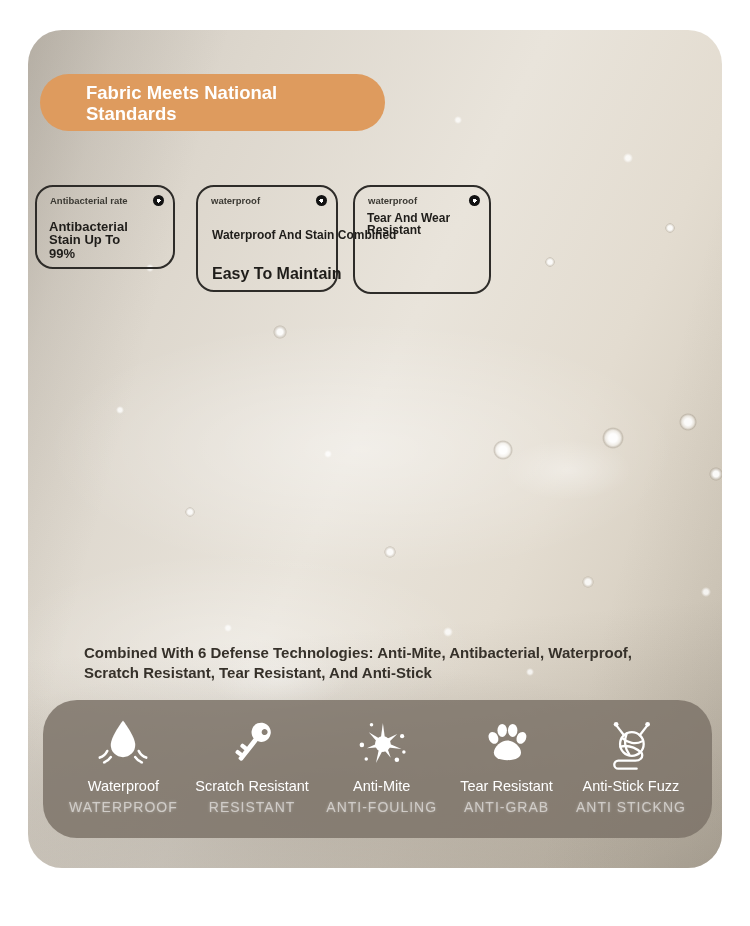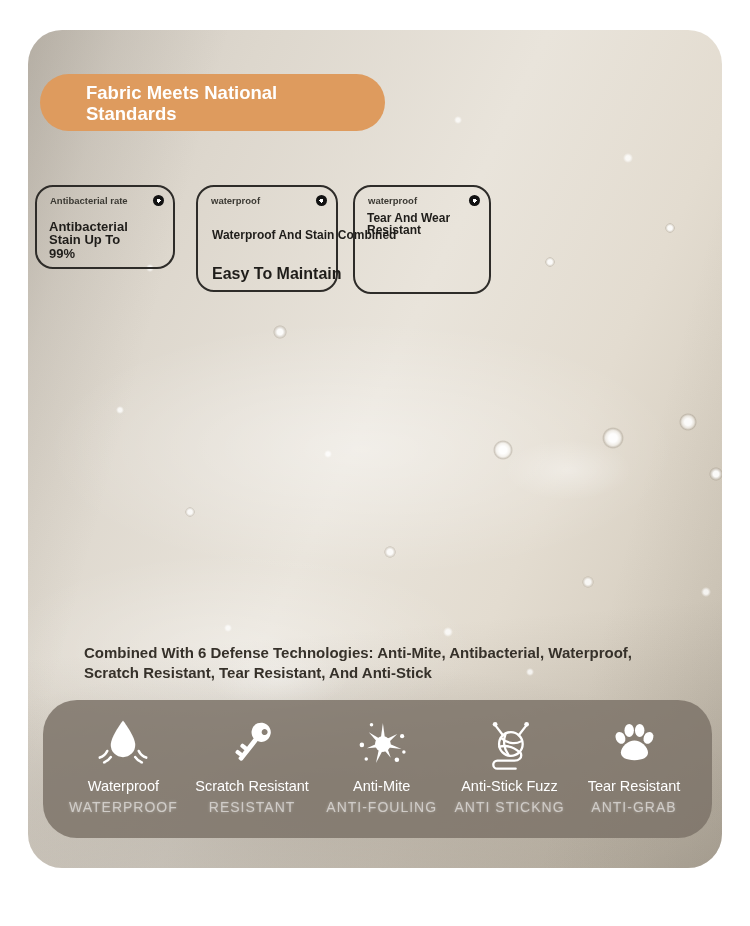--- a/index.html
+++ b/index.html
@@ -165,44 +165,44 @@
           <circle cx="14" cy="49" r="2"></circle>
           <circle cx="57" cy="41" r="2"></circle>
         </g>
       </svg>
       <div class="bar-label">Anti-Mite</div>
       <div class="bar-sub">ANTI-FOULING</div>
     </div>
 
     <div class="bar-item">
       <svg width="56" height="56" viewBox="0 0 64 64">
+        <g fill="#fff">
+          <ellipse cx="16.5" cy="25" rx="5.4" ry="7" transform="rotate(-25 16.5 25)"></ellipse>
+          <ellipse cx="26.5" cy="16.5" rx="5.4" ry="7.4"></ellipse>
+          <ellipse cx="38.5" cy="16.5" rx="5.4" ry="7.4"></ellipse>
+          <ellipse cx="48.5" cy="25" rx="5.4" ry="7" transform="rotate(25 48.5 25)"></ellipse>
+          <path d="M32.5 28c7 0 15.5 7.2 15.5 13.8c0 5.6-5.8 8.7-15.5 8.7s-15.5-3.1-15.5-8.7c0-6.6 8.5-13.8 15.5-13.8z"></path>
+        </g>
+      </svg>
+      <div class="bar-label">Tear Resistant</div>
+      <div class="bar-sub">ANTI-GRAB</div>
+    </div>
+
+    <div class="bar-item">
+      <svg width="56" height="56" viewBox="0 0 64 64">
         <g fill="none" stroke="#fff" stroke-width="2.6" stroke-linecap="round">
           <circle cx="33" cy="32" r="13.5"></circle>
           <path d="M21.5 25c7 6 16 8 23 4"></path>
           <path d="M20 35c8-2 17 1 24 7"></path>
           <path d="M27 20c-3 8-2 17 3 24"></path>
           <path d="M24 22 L15.5 11"></path>
           <path d="M42 22 L50.5 11"></path>
           <path d="M44.5 43c1.5 5-2.5 8-7.5 8H17.5a4.6 4.6 0 0 0 0 9.2h21"></path>
         </g>
         <circle cx="15" cy="9.5" r="2.7" fill="#fff"></circle>
         <circle cx="51" cy="9.5" r="2.7" fill="#fff"></circle>
       </svg>
       <div class="bar-label">Anti-Stick Fuzz</div>
       <div class="bar-sub">ANTI STICKNG</div>
     </div>
 
-    <div class="bar-item">
-      <svg width="56" height="56" viewBox="0 0 64 64">
-        <g fill="#fff">
-          <ellipse cx="16.5" cy="25" rx="5.4" ry="7" transform="rotate(-25 16.5 25)"></ellipse>
-          <ellipse cx="26.5" cy="16.5" rx="5.4" ry="7.4"></ellipse>
-          <ellipse cx="38.5" cy="16.5" rx="5.4" ry="7.4"></ellipse>
-          <ellipse cx="48.5" cy="25" rx="5.4" ry="7" transform="rotate(25 48.5 25)"></ellipse>
-          <path d="M32.5 28c7 0 15.5 7.2 15.5 13.8c0 5.6-5.8 8.7-15.5 8.7s-15.5-3.1-15.5-8.7c0-6.6 8.5-13.8 15.5-13.8z"></path>
-        </g>
-      </svg>
-      <div class="bar-label">Tear Resistant</div>
-      <div class="bar-sub">ANTI-GRAB</div>
-    </div>
-
   </div>
 </div>
 
 </body></html>

